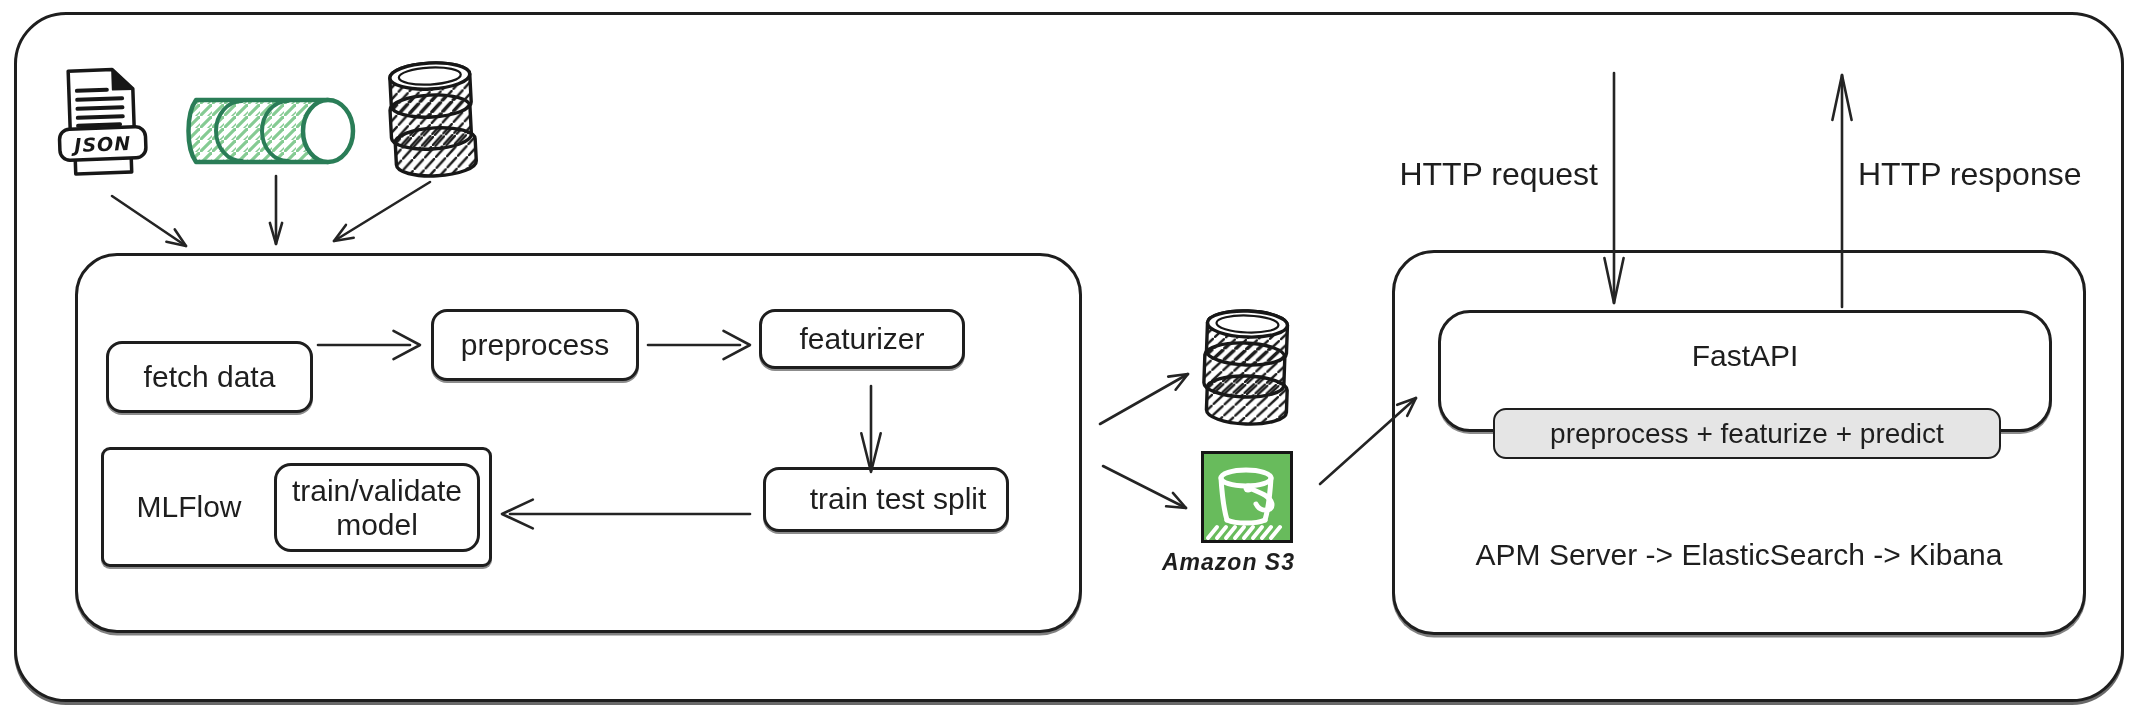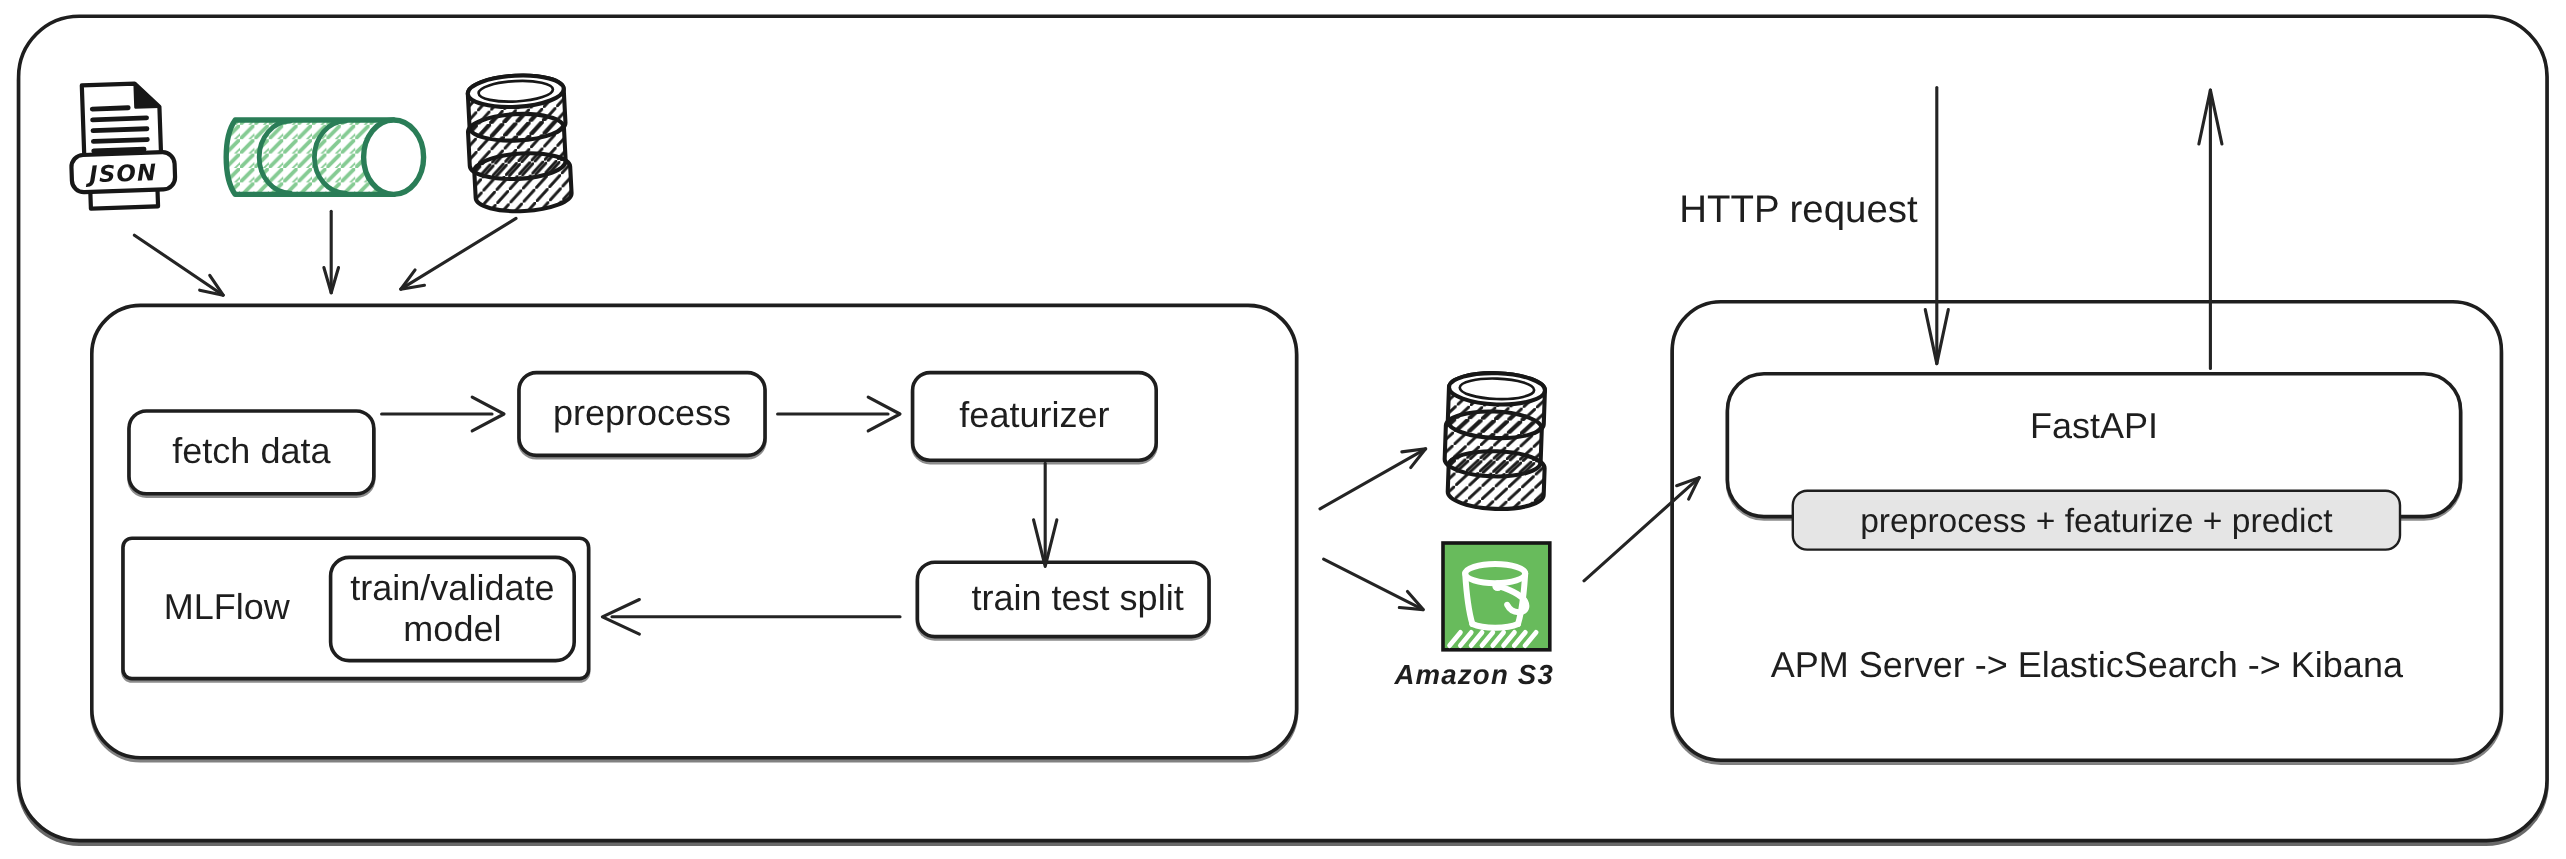--- a/index.html
+++ b/index.html
@@ -104,21 +104,21 @@
 <div id="stage">
 
   <div class="sketch-box frame" style="left:14px; top:12px; width:2110px; height:690px;"></div>
 
   <div class="sketch-box container-box" style="left:75px; top:253px; width:1007px; height:380px;"></div>
 
   <div class="sketch-box node" style="left:106px; top:309px; width:207px; height:72px;margin-top:32px;">fetch data</div>
 
   <div class="sketch-box node" style="left:431px; top:309px; width:208px; height:72px;">preprocess</div>
 
-  <div class="sketch-box node" style="left:759px; top:309px; width:206px; height:76px;">featurizer</div>
+  <div class="sketch-box node" style="left:759px; top:309px; width:206px; height:60px;">featurizer</div>
 
   <div class="sketch-box node" style="left:763px; top:467px; width:246px; height:65px;padding-left:24px;">train test split</div>
 
   <div class="sketch-box" style="left:101px; top:447px; width:391px; height:120px; border-radius:9px;">
     <span id="mlflow-label">MLFlow</span>
     <div id="train-validate-box">
       <span>train/validate</span>
       <span>model</span>
     </div>
   </div>
@@ -126,20 +126,21 @@
   <div class="sketch-box container-box" style="left:1392px; top:250px; width:694px; height:385px;"></div>
 
   <div class="sketch-box" id="fastapi-box" style="left:1438px; top:310px; width:614px; height:122px;">
     <div id="fastapi-title">FastAPI</div>
     <div id="predict-box">preprocess + featurize + predict</div>
   </div>
 
   <div id="apm-label" class="plain-label" style="position:absolute;">APM Server -&gt; ElasticSearch -&gt; Kibana</div>
 
   <div id="http-request-label" class="plain-label">HTTP request</div>
+  <div id="http-response-label" class="plain-label">HTTP response</div>
   <div id="s3-label">Amazon S3</div>
 
   <svg style="left:54px; top:64px;" width="96" height="118" viewBox="0 0 96 116">
     <g transform="rotate(-2 48 58)">
       <path d="M16,5 H60 L80,25 V68 H16 Z" fill="#fff" class="icon-stroke" stroke-width="3.5"></path>
       <path d="M60,5 V25 H80 Z" fill="#171717" class="icon-stroke" stroke-width="2"></path>
       <g class="icon-stroke" stroke-width="4">
         <line x1="24" y1="25" x2="54" y2="25"></line>
         <line x1="24" y1="34" x2="69" y2="34"></line>
         <line x1="24" y1="43" x2="69" y2="43"></line>

